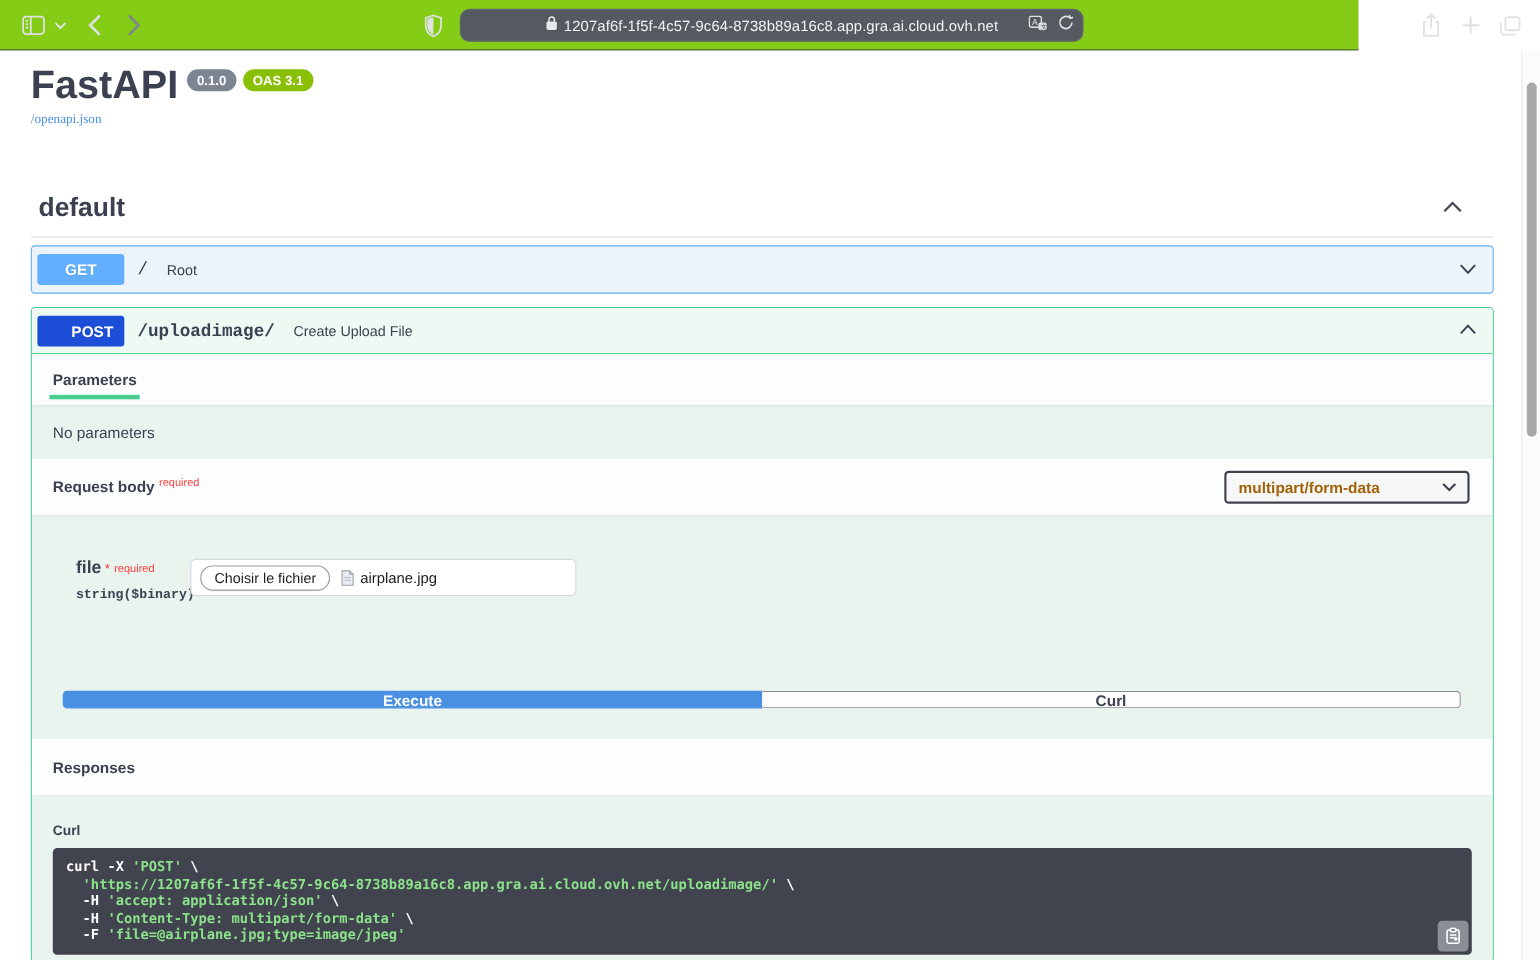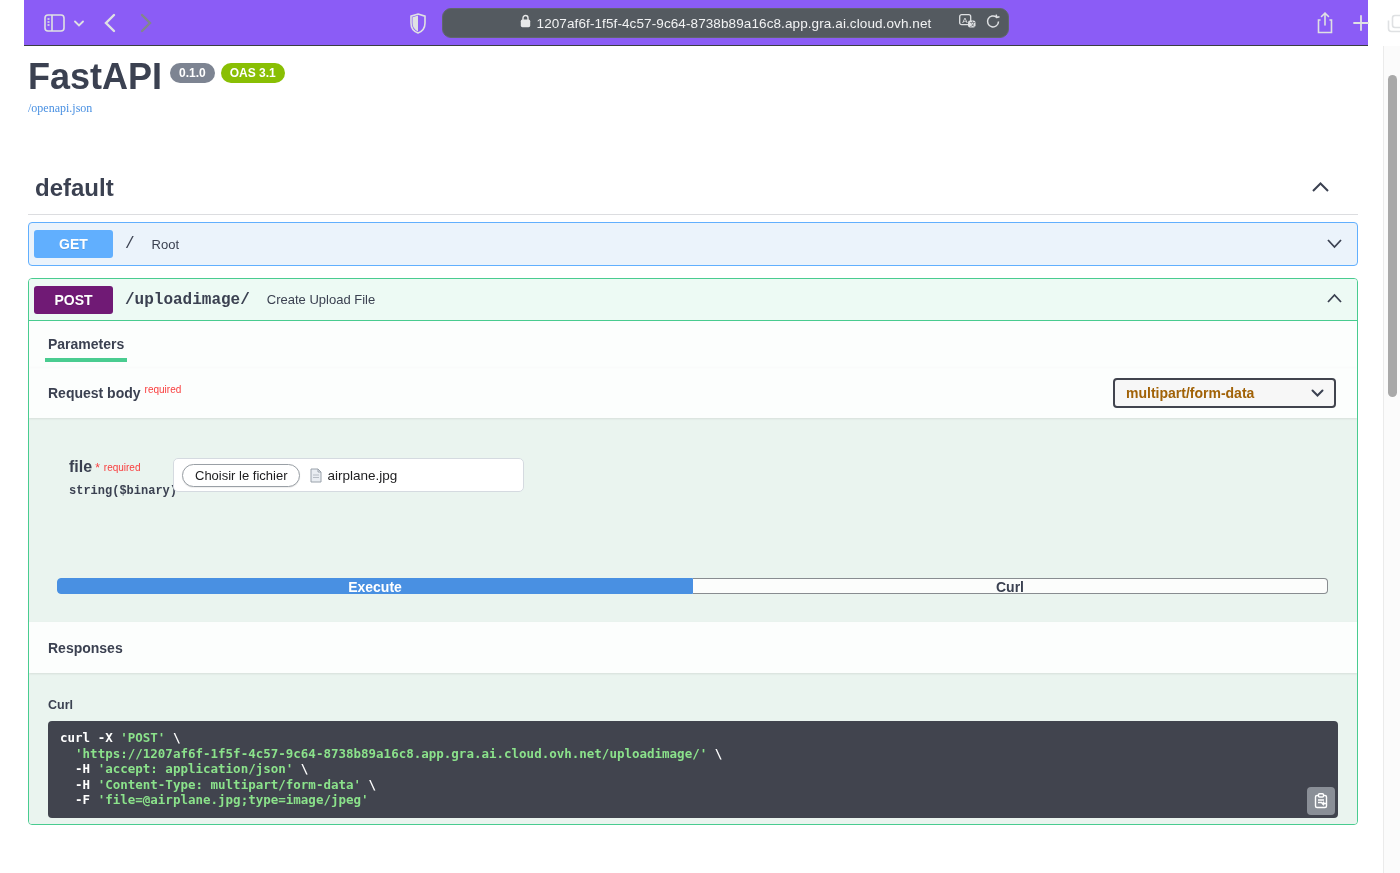--- a/index.html
+++ b/index.html
@@ -1,21 +1,21 @@
 <!DOCTYPE html>
 <html><head>
 <meta charset="utf-8">
 <style>
   * { margin:0; padding:0; box-sizing:border-box; }
   html,body { width:1400px; height:873px; overflow:hidden; background:#fff;
     font-family:"Liberation Sans", sans-serif; color:#3b4151; }
 
   
-  .browser-bar { position:relative; width:1344px; height:46px; background:#8b5cf6;
-    border-bottom:1px solid #3a3e43;margin-left:24px; }
+  .browser-bar { position:relative; width:1235px; height:46px; background:#84cc16;
+    border-bottom:1px solid #3a3e43; }
   .tb { position:absolute; top:0; height:46px; display:flex; align-items:center;
     color:#dfe1e3; cursor:default; }
   .tb svg { display:block; }
   .tb.disabled { color:#82868b; }
   .url-field { position:absolute; left:418px; top:8px; width:567px; height:30px;
     background:#545a60; border:1px solid #60666c; border-radius:9px;
     display:flex; align-items:center; justify-content:center; }
   .url-text { color:#f2f3f4; font-size:13.5px; letter-spacing:.1px; margin-left:6px; }
   .url-right { position:absolute; right:8px; top:0; height:28px; display:flex; align-items:center; gap:10px; color:#dfe1e3; }
 
@@ -40,21 +40,21 @@
   .chev-btn { background:none; border:none; cursor:pointer; padding:2px; }
 
   
   .opblock { border-radius:4px; }
   .opblock.get { margin-top:7px; border:1px solid #61affe; background:#ebf3fb; }
   .op-summary { display:flex; align-items:center; height:42px; padding:0 12px 0 5px; }
   .method-btn { min-width:79px; text-align:center; font-size:14px; font-weight:700;
     color:#fff; border:none; border-radius:3px; padding:6px 10px; cursor:pointer;
     text-shadow:0 1px 0 rgba(0,0,0,.1); }
   .method-btn.get { background:#61affe; }
-  .method-btn.post { background:#701a75; }
+  .method-btn.post { background:#1d4ed8;text-align:right; }
   .op-path { font-family:"Liberation Mono", monospace; font-size:16px; color:#3b4151; margin-left:12px; }
   .op-path.bold { font-weight:700; }
   .op-desc { font-size:13px; color:#3b4151; margin-left:17px; }
   .op-spacer { flex:1; }
 
   .opblock.post { margin-top:12px; border:1px solid #49cc90; background:#eaf4ef; overflow:hidden; }
   .opblock.post .op-summary { background:#edfaf4; border-bottom:1px solid #49cc90; height:42px; }
 
   .section-header { background:rgba(255,255,255,.85); box-shadow:0 1px 2px rgba(0,0,0,.09);
     display:flex; align-items:center; padding:0 21px 0 19px; position:relative; }
@@ -254,20 +254,23 @@
         </button>
       </div>
 
       <div class="section-header params">
         <span class="tab-item">
           <span>Parameters</span>
           <span class="underline"></span>
         </span>
       </div>
 
+      <div class="no-params-row">
+        <span>No parameters</span>
+      </div>
 
       <div class="section-header reqbody">
         <span>
           <span class="reqbody-label">Request body</span><span class="required-sup">required</span>
         </span>
         <span class="media-select">
           <span>multipart/form-data</span>
           <svg width="13" height="8" viewBox="0 0 13 8" fill="none" stroke="#3b4151" stroke-width="2" stroke-linecap="round">
               <polyline points="1.5,1.5 6.5,6.5 11.5,1.5"></polyline>
             </svg>

